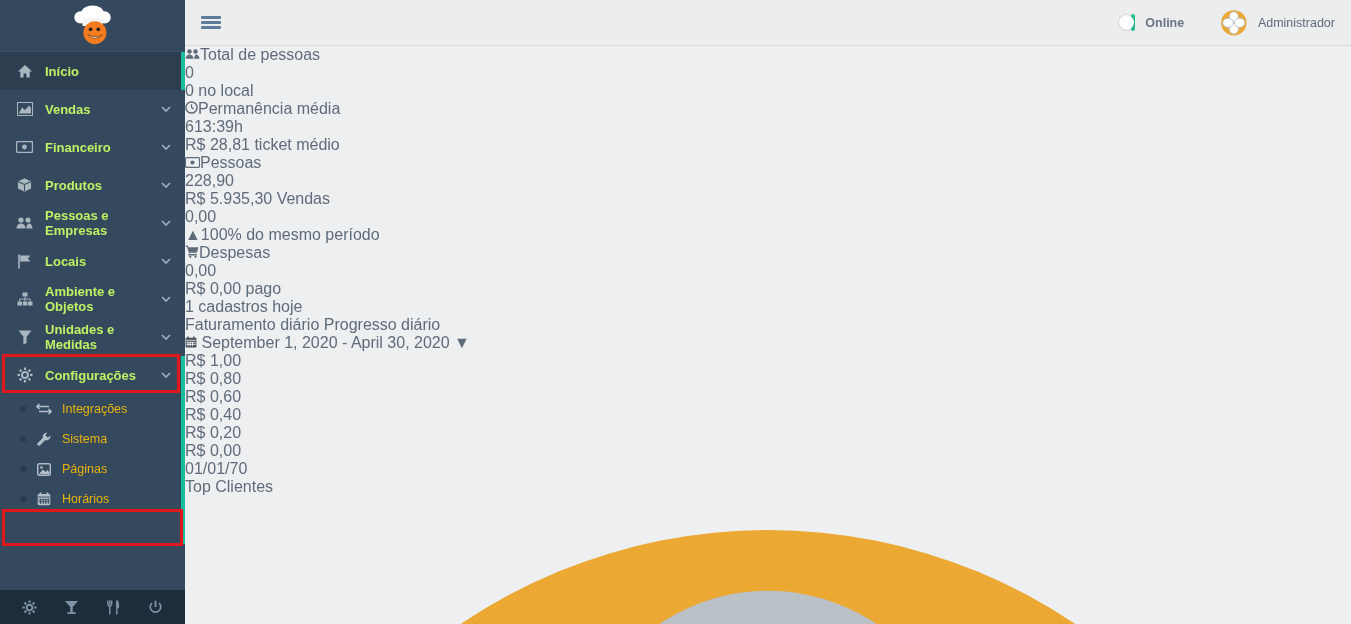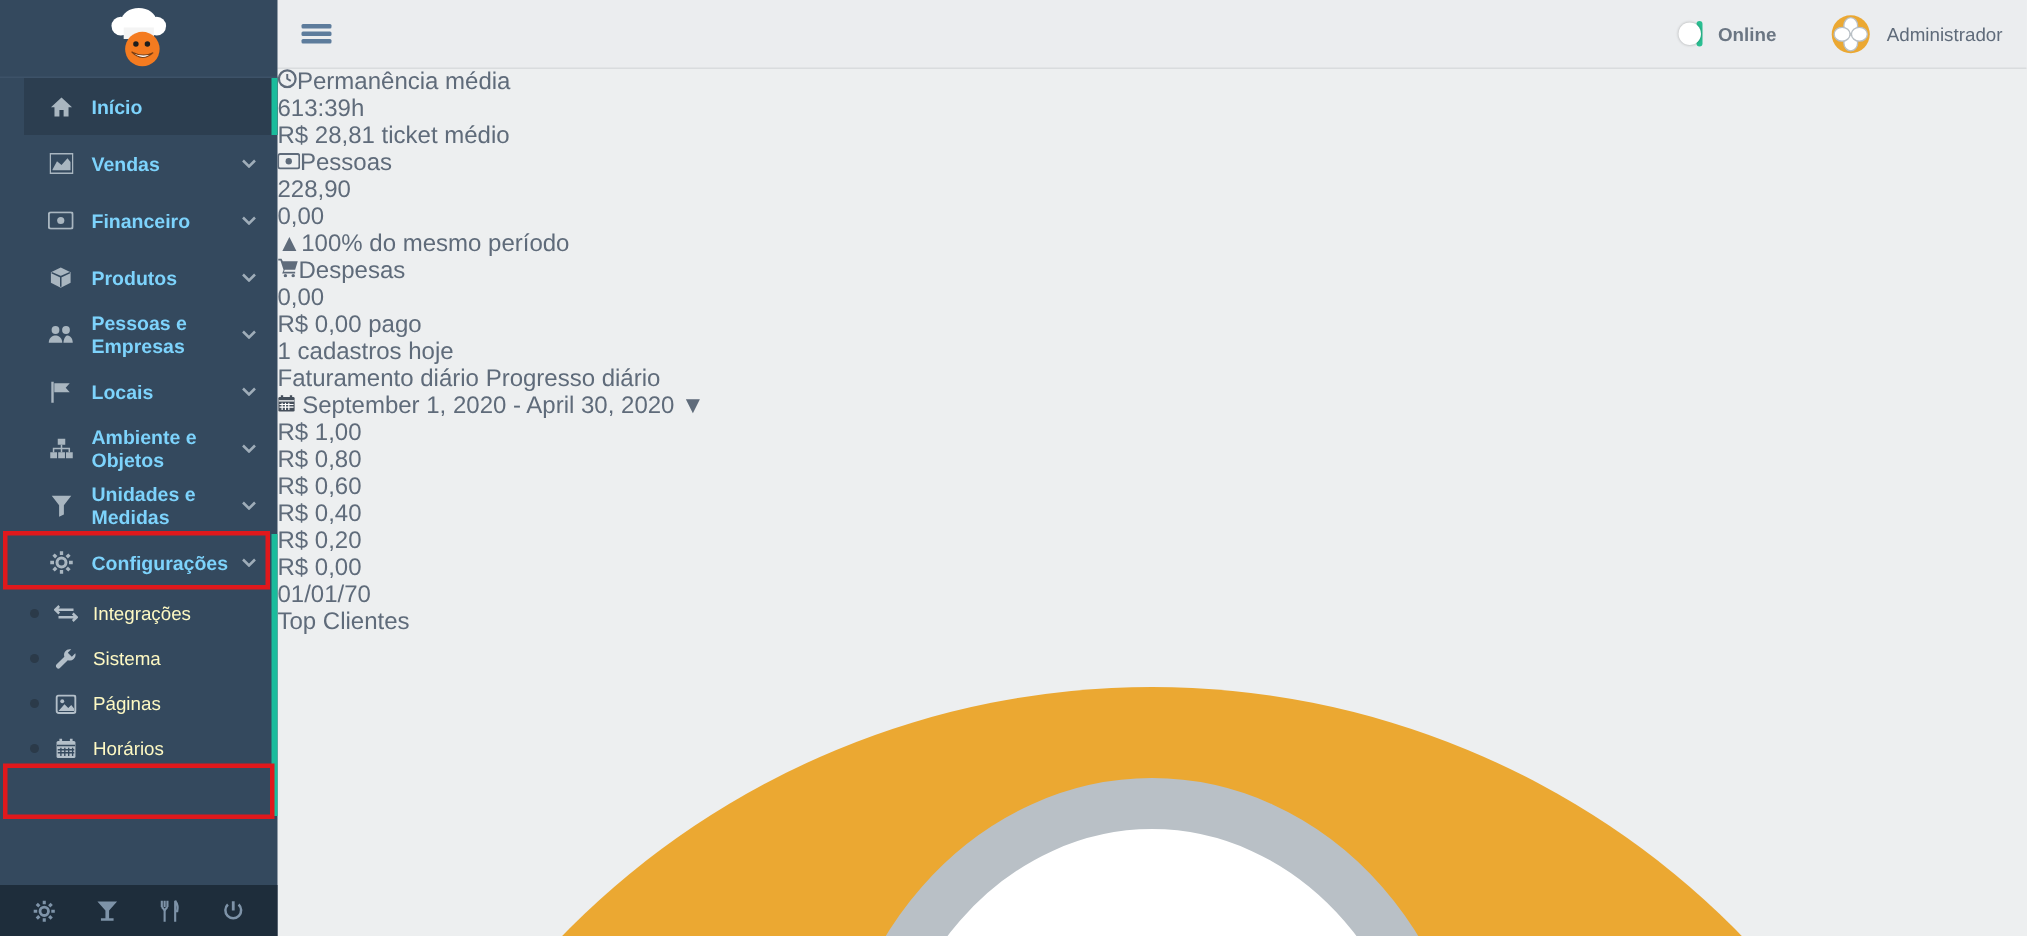--- a/index.html
+++ b/index.html
@@ -2,26 +2,26 @@
 <html><head>
 <meta charset="utf-8">
 <style>
   * { margin:0; padding:0; box-sizing:border-box; }
   html,body { width:1351px; height:624px; overflow:hidden; }
   body { font-family:"Liberation Sans", sans-serif; background:#edeff0; color:#5f6b7a; }
 
   
   .sidebar { position:absolute; left:0; top:0; width:185px; height:624px; background:#34495e; z-index:5; }
   .logo-area { height:52px; display:flex; align-items:center; justify-content:center; border-bottom:1px solid #3d5268; }
-  .nav-item { height:38px; display:flex; align-items:center; padding:0 14px 0 16px; color:#7dd3fc; font-size:13px; font-weight:bold; cursor:pointer; position:relative;margin-left:16px; }
+  .nav-item { height:38px; display:flex; align-items:center; padding:0 14px 0 16px; color:#bef264; font-size:13px; font-weight:bold; cursor:pointer; position:relative; }
   .nav-item .nicon { width:17px; height:16px; margin-right:12px; color:#a9b6c0; flex:0 0 17px; display:flex; align-items:center; justify-content:center; }
   .nav-item.active { background:#2c3e50; border-right:4px solid #1abc9c; }
   .nav-item .chev { margin-left:auto; color:#9fadb9; display:flex; }
   .submenu { }
-  .sub-item { height:30px; display:flex; align-items:center; padding:0 14px 0 20px; color:#fef9c3; font-size:12.5px; cursor:pointer; }
+  .sub-item { height:30px; display:flex; align-items:center; padding:0 14px 0 20px; color:#eab308; font-size:12.5px; cursor:pointer; }
   .sub-item .bullet { width:6px; height:6px; border-radius:50%; background:#2b3a49; margin-right:10px; flex:0 0 6px; }
   .sub-item .nicon { width:16px; height:15px; margin-right:10px; color:#b3bfc9; flex:0 0 16px; display:flex; align-items:center; justify-content:center; }
   .config-stripe { position:absolute; right:0; top:356px; width:4px; height:188px; background:#1abc9c; }
   .red-box { position:absolute; border:3px solid #e0181c; z-index:9; pointer-events:none; }
   .red-box.cfg { left:2px; top:354px; width:178px; height:39px; }
   .red-box.hor { left:2px; top:509px; width:181px; height:37px; }
   .sidebar-footer { position:absolute; bottom:0; left:0; width:185px; height:34px; background:#1e2d3b; display:flex; align-items:center; justify-content:space-around; padding:0 8px; }
   .sidebar-footer .ficon { color:#7e93a8; display:flex; cursor:pointer; }
 
   
@@ -372,36 +372,47 @@
             <ellipse cx="12" cy="17" rx="4" ry="4.6"></ellipse>
           <ellipse cx="7" cy="12" rx="4.6" ry="4"></ellipse>
             <ellipse cx="17" cy="12" rx="4.6" ry="4"></ellipse>
         </g>
       </svg>
       <span class="user-lbl">Administrador</span>
     </div>
   </header>
 
   <section class="stats">
+    <div class="stat">
+      <div class="slabel"><span class="sicon"><svg width="15" height="12" viewBox="0 0 17 14" fill="currentColor">
+              <circle cx="5" cy="4" r="2.6"></circle>
+              <circle cx="12" cy="4" r="2.6"></circle>
+              <path d="M0.5 12.5 C0.5 8.8 3.5 7.6 5 7.6 C6.5 7.6 9.5 8.8 9.5 12.5 Z"></path>
+              <path d="M10.3 12.5 C10.4 9.5 12 7.6 12.6 7.6 C14 7.6 16.5 8.8 16.5 12.5 Z"></path>
+            </svg></span><span>Total de pessoas</span></div>
+      <div class="sval">0</div>
+      <div class="ssub"><span class="em">0</span><span> no local</span></div>
+    </div>
     <div class="vdiv"></div>
     <div class="stat">
       <div class="slabel"><span class="sicon"><svg width="13" height="13" viewBox="0 0 14 14">
               <circle cx="7" cy="7" r="6" fill="none" stroke="currentColor" stroke-width="1.6"></circle>
               <path d="M7 3.5 V7 L9.5 8.5" stroke="currentColor" stroke-width="1.4" fill="none"></path>
             </svg></span><span>Permanência média</span></div>
       <div class="sval">613:39h</div>
       <div class="ssub"><span class="em">R$ 28,81</span><span> ticket médio</span></div>
     </div>
     <div class="vdiv"></div>
     <div class="stat">
       <div class="slabel"><span class="sicon"><svg width="15" height="11" viewBox="0 0 17 12">
               <rect x="0.5" y="0.5" width="16" height="11" rx="1.5" fill="none" stroke="currentColor" stroke-width="1.4"></rect>
               <circle cx="8.5" cy="6" r="2.4" fill="currentColor"></circle>
             </svg></span><span>Pessoas</span></div>
       <div class="sval green">228,90</div>
+      <div class="ssub"><span class="em">R$ 5.935,30</span><span> Vendas</span></div>
     </div>
     <div class="vdiv"></div>
     <div class="stat">
       <div class="sval">0,00</div>
       <div class="ssub"><span class="caret-up">▲</span><span class="em">100%</span><span> do mesmo período</span></div>
     </div>
     <div class="vdiv"></div>
     <div class="stat">
       <div class="slabel"><span class="sicon"><svg width="14" height="13" viewBox="0 0 16 15" fill="currentColor">
               <path d="M0.5 0.5 H3 L4 2.5 H15.5 L13.5 9 H5.5 L4.8 10.5 H13.5 V12 H3.5 L4.6 9.3 L2.2 2 H0.5 Z"></path>

